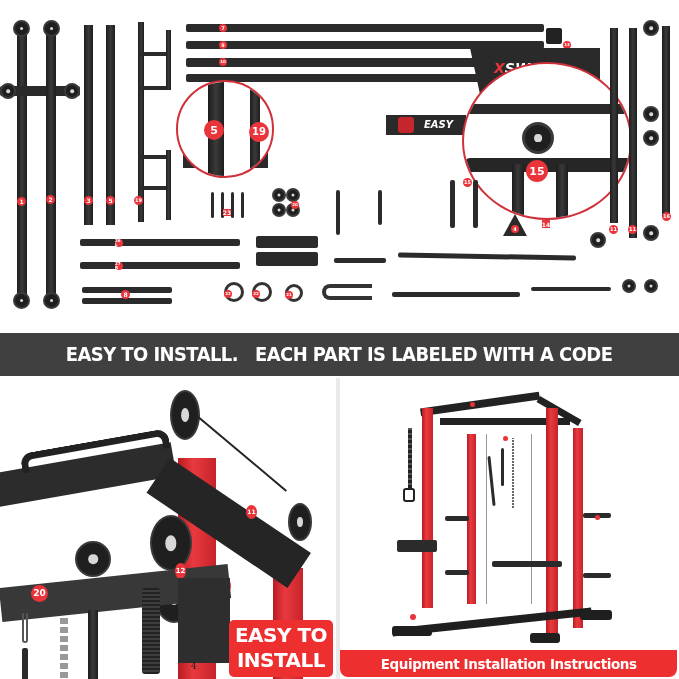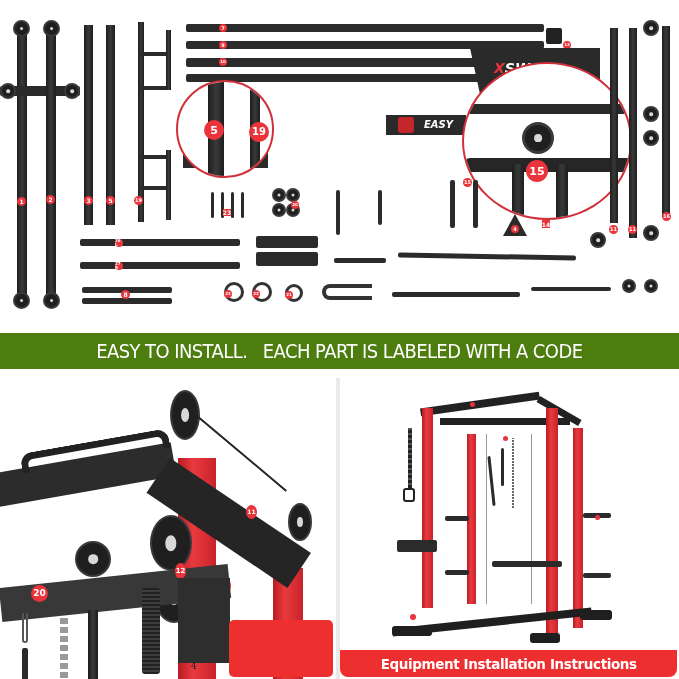--- a/index.html
+++ b/index.html
@@ -1,23 +1,23 @@
 <!DOCTYPE html>
 <html><head>
 <meta charset="utf-8">
 <style>
   * { box-sizing: border-box; margin: 0; padding: 0; }
   html, body { width: 679px; height: 679px; background: #ffffff; overflow: hidden; }
   body { position: relative; font-family: "Liberation Sans", sans-serif; }
 
   .top-panel { position: absolute; left: 0; top: 0; width: 679px; height: 330px; background: #fff; }
   .banner {
-    position: absolute; left: 0; top: 333px; width: 679px; height: 36px;
-    background: #4d7c0f; color: #fff; display: flex; align-items: center; justify-content: center;
-    font-family: "DejaVu Sans", sans-serif; font-weight: normal; font-size: 19.5px; letter-spacing: -0.6px;
+    position: absolute; left: 0; top: 333px; width: 679px; height: 43px;
+    background: #404040; color: #fff; display: flex; align-items: center; justify-content: center;
+    font-family: "DejaVu Sans", sans-serif; font-weight: bold; font-size: 19.5px; letter-spacing: -0.6px;
     transform-origin: center; 
   }
   .banner span { display:inline-block; transform: scaleX(0.92); white-space: pre; }
 
   .bottom-left { position: absolute; left: 0; top: 378px; width: 336px; height: 301px; background: #fff; overflow: hidden; }
   .divider { position: absolute; left: 336px; top: 378px; width: 4px; height: 301px; background: #eaeaea; }
   .bottom-right { position: absolute; left: 340px; top: 378px; width: 339px; height: 301px; background: #fff; overflow: hidden; }
 
   .badge {
     position: absolute; border-radius: 50%; background: #e8343a; color: #fff;
@@ -215,20 +215,22 @@
   <div style="position:absolute;left:142px;top:210px;width:18px;height:86px;background:repeating-linear-gradient(0deg,#222 0 2px,#3d3d3d 2px 4px);border-radius:3px;"></div>
 
   <div style="position:absolute;left:22px;top:235px;width:6px;height:30px;border:2px solid #555;border-top:none;border-radius:0 0 6px 6px;"></div>
   <div style="position:absolute;left:60px;top:240px;width:8px;height:60px;background:repeating-linear-gradient(0deg,#999 0 6px,#fff 6px 9px);"></div>
   <div class="bar" style="left:22px;top:270px;width:6px;height:40px;"></div>
   <div class="pole" style="left:88px;top:232px;width:10px;height:80px;"></div>
   <div style="position:absolute;left:191px;top:283px;font-family:'DejaVu Serif',serif;font-size:9px;color:#222;">4</div>
 </div>
 
 <div class="easy-box">
+  <div>EASY TO</div>
+  <div>INSTALL</div>
 </div>
 
 <div class="divider"></div>
 
 <div class="bottom-right">
 
   <div style="position:absolute;left:80px;top:22px;width:120px;height:8px;background:#222;transform:rotate(-8deg);"></div>
   <div style="position:absolute;left:100px;top:40px;width:130px;height:7px;background:#222;"></div>
   <div style="position:absolute;left:200px;top:18px;width:48px;height:7px;background:#222;transform:rotate(30deg);transform-origin:0 0;"></div>
 

